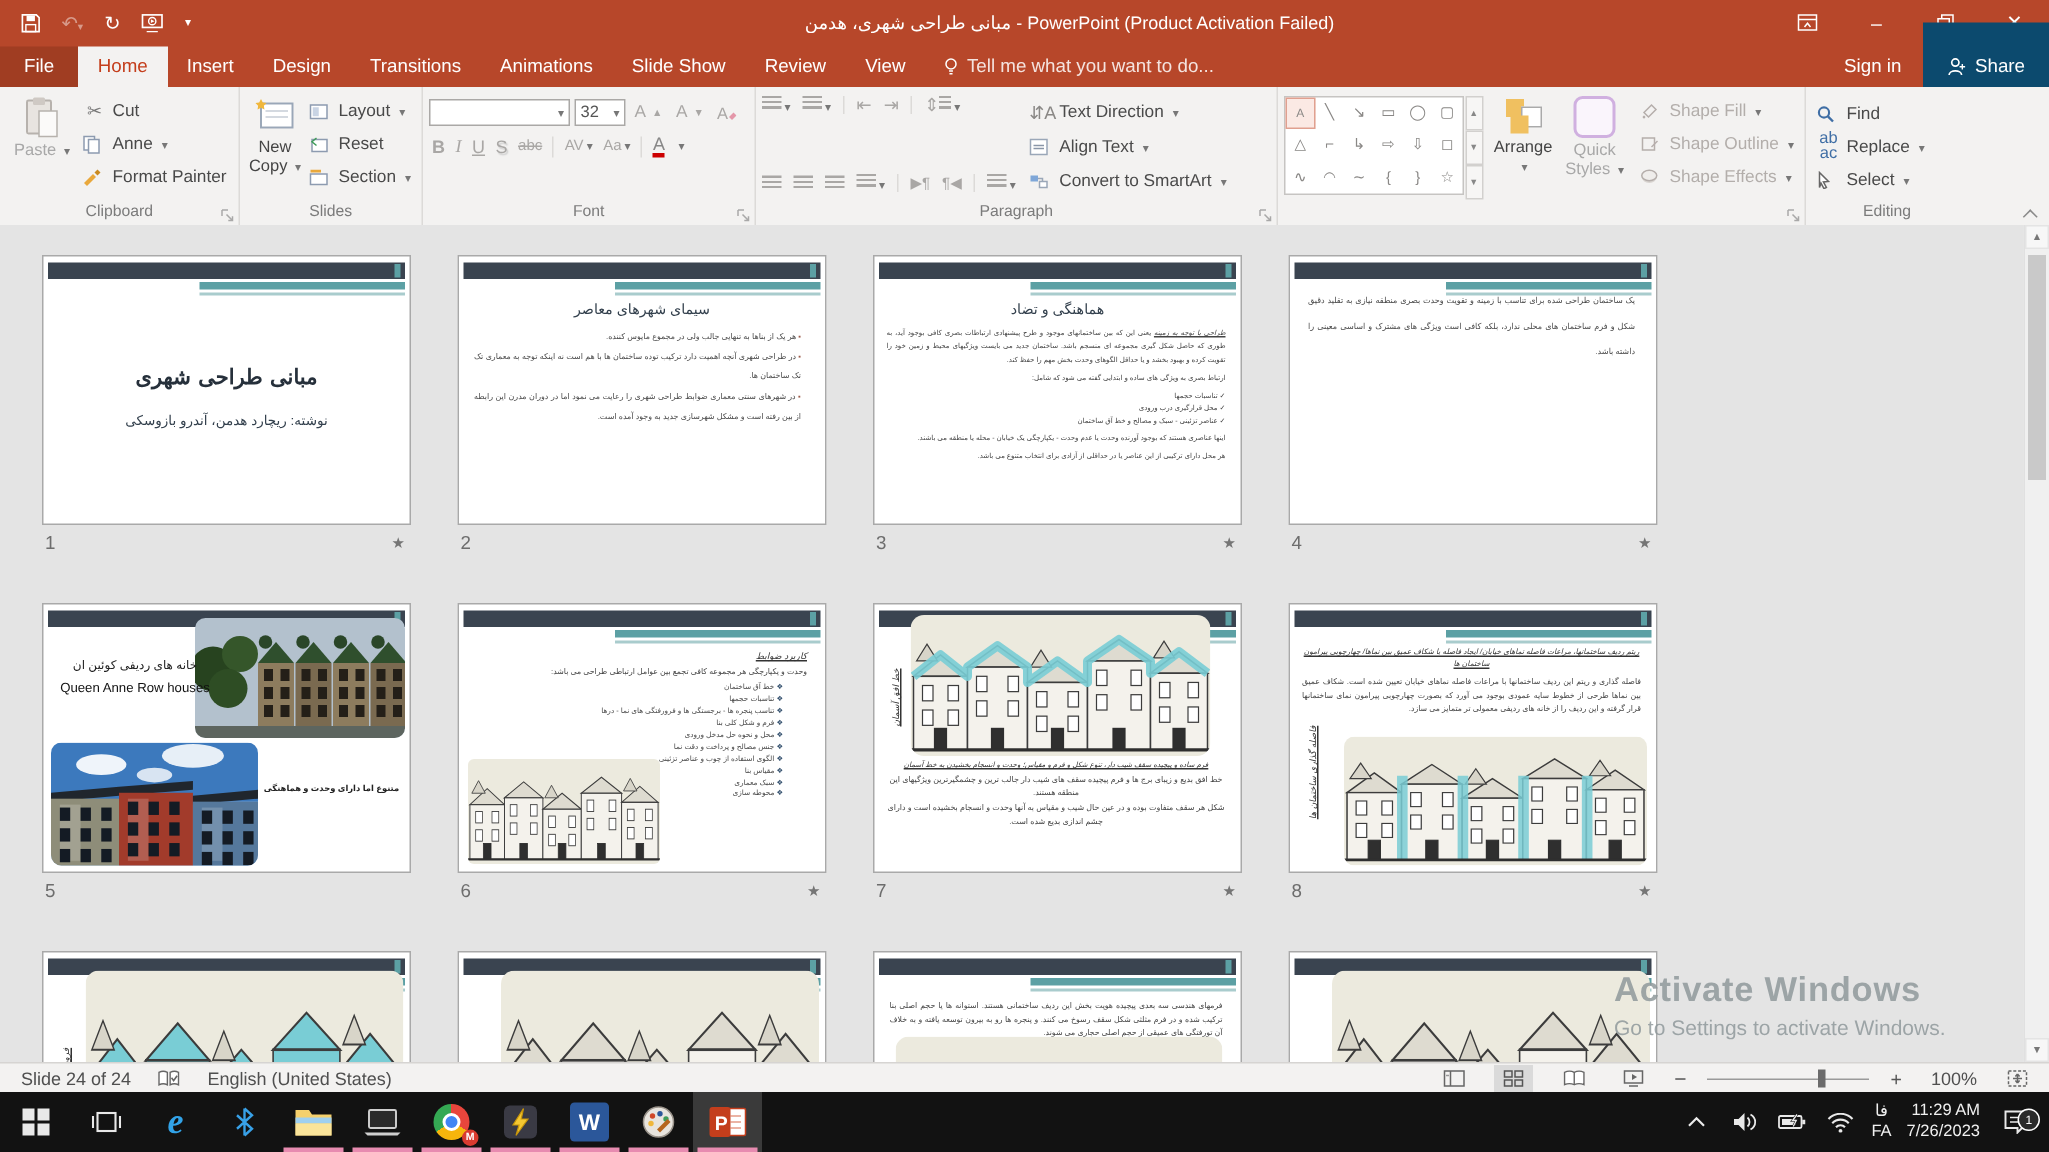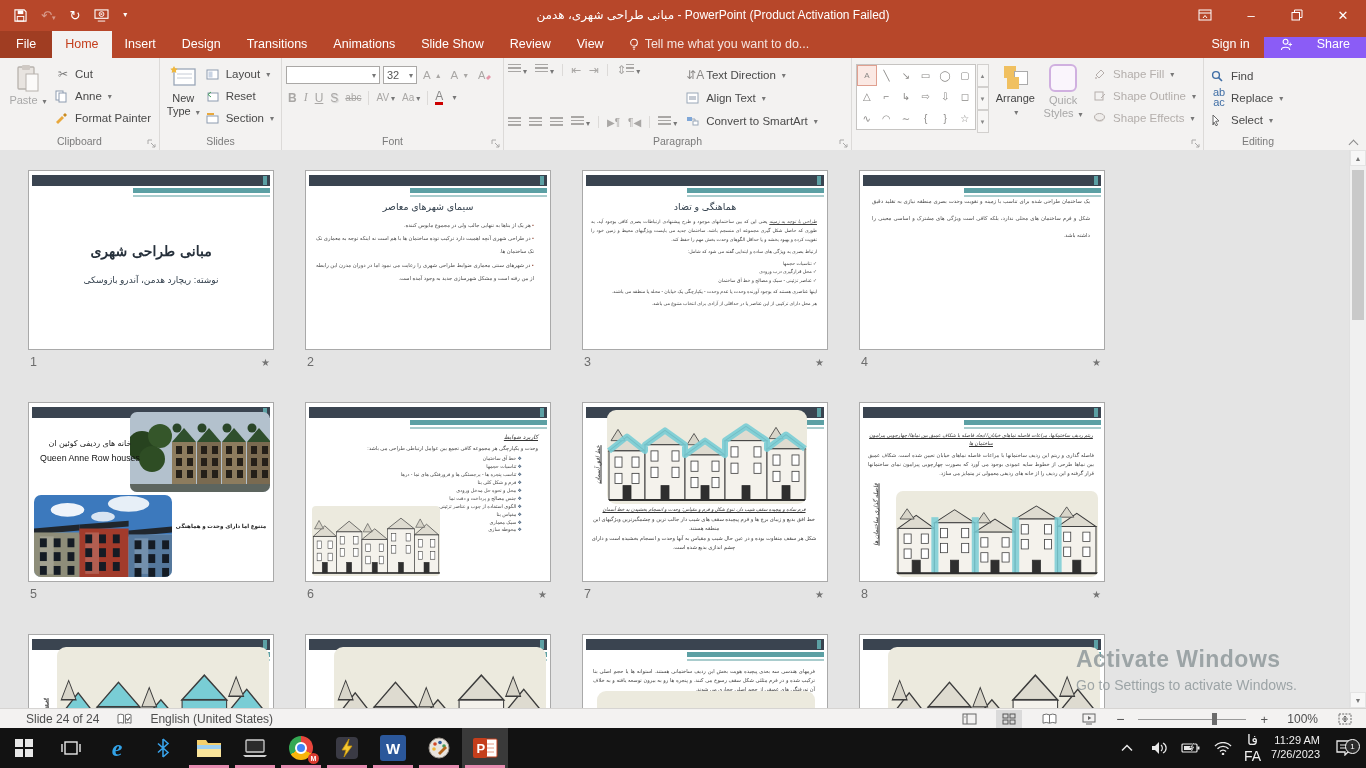--- a/index.html
+++ b/index.html
@@ -15,21 +15,21 @@
   .winctl{display:flex;align-items:center;height:30px;}
   .winctl .wbtn{width:46px;height:30px;display:flex;align-items:center;justify-content:center;color:#fff;font-size:13px;}
   
   .tabrow{position:absolute;left:0;top:30px;width:100%;height:28px;background:#b7472a;display:flex;align-items:flex-end;color:#fff;font-size:12.5px;}
   .tab{padding:6px 13px 7px;cursor:default;}
   .tab.file{background:#a03d22;padding:6px 16px 7px;}
   .tab.active{background:#f3f2f1;color:#c43e1c;}
   .tellme{display:flex;align-items:center;gap:6px;padding:6px 12px 7px;color:rgba(255,255,255,.85);}
   .tabspacer{flex:1}
   .signin{padding:6px 14px 7px;}
-  .sharebtn{display:flex;align-items:center;gap:24px;background:#8b5cf6;padding:0 16px 7px;}
+  .sharebtn{display:flex;align-items:center;gap:6px;background:#0c4a6e;padding:22px 16px 7px;}
   
   .ribbon{position:absolute;left:0;top:58px;width:100%;height:92px;background:#f3f2f1;
     border-bottom:1px solid #c3c1bf;display:flex;}
   .rgrp{position:relative;border-right:1px solid #dcdad8;box-sizing:border-box;padding:3px 4px 16px;}
   .rlabel{position:absolute;bottom:0;left:0;right:0;height:15px;text-align:center;font-size:10.5px;color:#7b7b7b;}
   .launch{position:absolute;right:3px;bottom:2px;opacity:.7}
   .rbody{display:flex;height:72px;}
   .bigbtn{width:48px;display:flex;flex-direction:column;align-items:center;justify-content:flex-start;
     padding-top:3px;font-size:11px;color:#444;text-align:center;line-height:1.15;}
   .bigbtn.dim{color:#a8a8a8;}
@@ -128,21 +128,21 @@
   .w1{font-size:23px;font-weight:700;letter-spacing:.5px;}
   .w2{font-size:14px;margin-top:4px;}
   
   .vscroll{position:absolute;right:0;top:0;width:16px;height:558px;background:#f0f0f0;border-left:1px solid #e0e0e0;}
   .vs-arrow{position:absolute;left:0;width:16px;height:16px;display:flex;align-items:center;justify-content:center;
     font-size:7px;color:#777;background:#f7f7f7;border:1px solid #e4e4e4;box-sizing:border-box;}
   .vs-thumb{position:absolute;left:2px;top:20px;width:12px;height:150px;background:#c9c9c9;}
   
   .statusbar{position:absolute;left:0;top:708px;width:100%;height:20px;background:#f3f2f1;
     border-top:1px solid #d6d4d2;display:flex;align-items:center;font-size:12px;color:#4f4f4f;}
-  .sb-left{display:flex;align-items:center;gap:18px;padding-left:26px;flex:1;}
+  .sb-left{display:flex;align-items:center;gap:18px;padding-left:14px;flex:1;}
   .sb-right{display:flex;align-items:center;gap:14px;padding-right:8px;}
   .viewbtn{width:26px;height:18px;display:flex;align-items:center;justify-content:center;}
   .viewbtn.active{background:#dadada;}
   .zoomtrack{position:relative;width:108px;height:18px;display:flex;align-items:center;}
   .zoomtrack .tl{width:100%;height:1px;background:#9a9a9a;}
   .zoomtrack .th{position:absolute;left:68%;top:3px;width:5px;height:12px;background:#6b6b6b;}
   .zoompct{min-width:36px;text-align:right;}
   
   .taskbar{position:absolute;left:0;top:728px;width:100%;height:40px;background:#121212;display:flex;align-items:stretch;color:#eee;}
   .startbtn{width:48px;display:flex;align-items:center;justify-content:center;}
@@ -160,21 +160,21 @@
   .sqicon{width:26px;height:26px;border-radius:3px;display:flex;align-items:center;justify-content:center;
     color:#fff;font-weight:bold;font-size:15px;}
   .chrome{position:relative;width:24px;height:24px;border-radius:50%;
     background:conic-gradient(#e8453c 0 33%, #f7b50c 0 66%, #34a853 0 100%);}
   .chrome::after{content:"";position:absolute;left:6px;top:6px;width:12px;height:12px;border-radius:50%;
     background:#4285f4;border:2px solid #fff;box-sizing:border-box;}
   .mbadge{position:absolute;right:5px;bottom:4px;width:11px;height:11px;border-radius:50%;background:#d93b30;
     color:#fff;font-size:7px;display:flex;align-items:center;justify-content:center;font-weight:bold;}
   .tray{margin-left:auto;display:flex;align-items:center;gap:10px;padding-right:6px;}
   .trayic{display:flex;align-items:center;justify-content:center;width:22px;}
-  .langblk{font-size:14px;line-height:1.15;text-align:center;color:#f0f0f0;}
+  .langblk{font-size:11px;line-height:1.15;text-align:center;color:#f0f0f0;}
   .clockblk{font-size:11px;line-height:1.25;text-align:right;color:#f0f0f0;}
   .notific{position:relative;width:30px;display:flex;align-items:center;justify-content:center;}
   .nbadge{position:absolute;right:0px;bottom:2px;width:13px;height:13px;border-radius:50%;background:#2b2b2b;
     border:1px solid #fff;color:#fff;font-size:8px;display:flex;align-items:center;justify-content:center;}
   svg{display:block;}
 </style>
 </head>
 <body>
 
 <div id="screen">
@@ -304,21 +304,21 @@
 
     <div class="rgrp" style="width:122px">
       <div class="rbody">
         <div class="bigbtn">
           <svg width="28" height="28" viewBox="0 0 28 28">
               <rect x="5" y="5" width="21" height="16" fill="#fff" stroke="#9aa7b8" stroke-width="1.3"></rect>
               <line x1="8" y1="10" x2="23" y2="10" stroke="#c6ccd6"></line>
               <line x1="8" y1="14" x2="23" y2="14" stroke="#c6ccd6"></line>
               <path d="M5,2 l1.2,2.3 2.5,.4 -1.8,1.8 .4,2.5 -2.3,-1.2 -2.3,1.2 .4,-2.5 -1.8,-1.8 2.5,-.4 z" fill="#f0b73c"></path>
             </svg>
-          <div><span>New Type</span> <span class="crt">▾</span></div>
+          <div><span>New Copy</span> <span class="crt">▾</span></div>
         </div>
         <div class="vstack">
           <div class="sbtn">
               <span class="ic">
                 <svg width="13" height="11" viewBox="0 0 13 11">
                   <rect x="1" y="1" width="11" height="9" fill="#fff" stroke="#8d9bb0"></rect>
                   <rect x="2.5" y="2.5" width="4" height="6" fill="#c9d4e4"></rect>
                 </svg>
               </span>
               <span>Layout</span>

